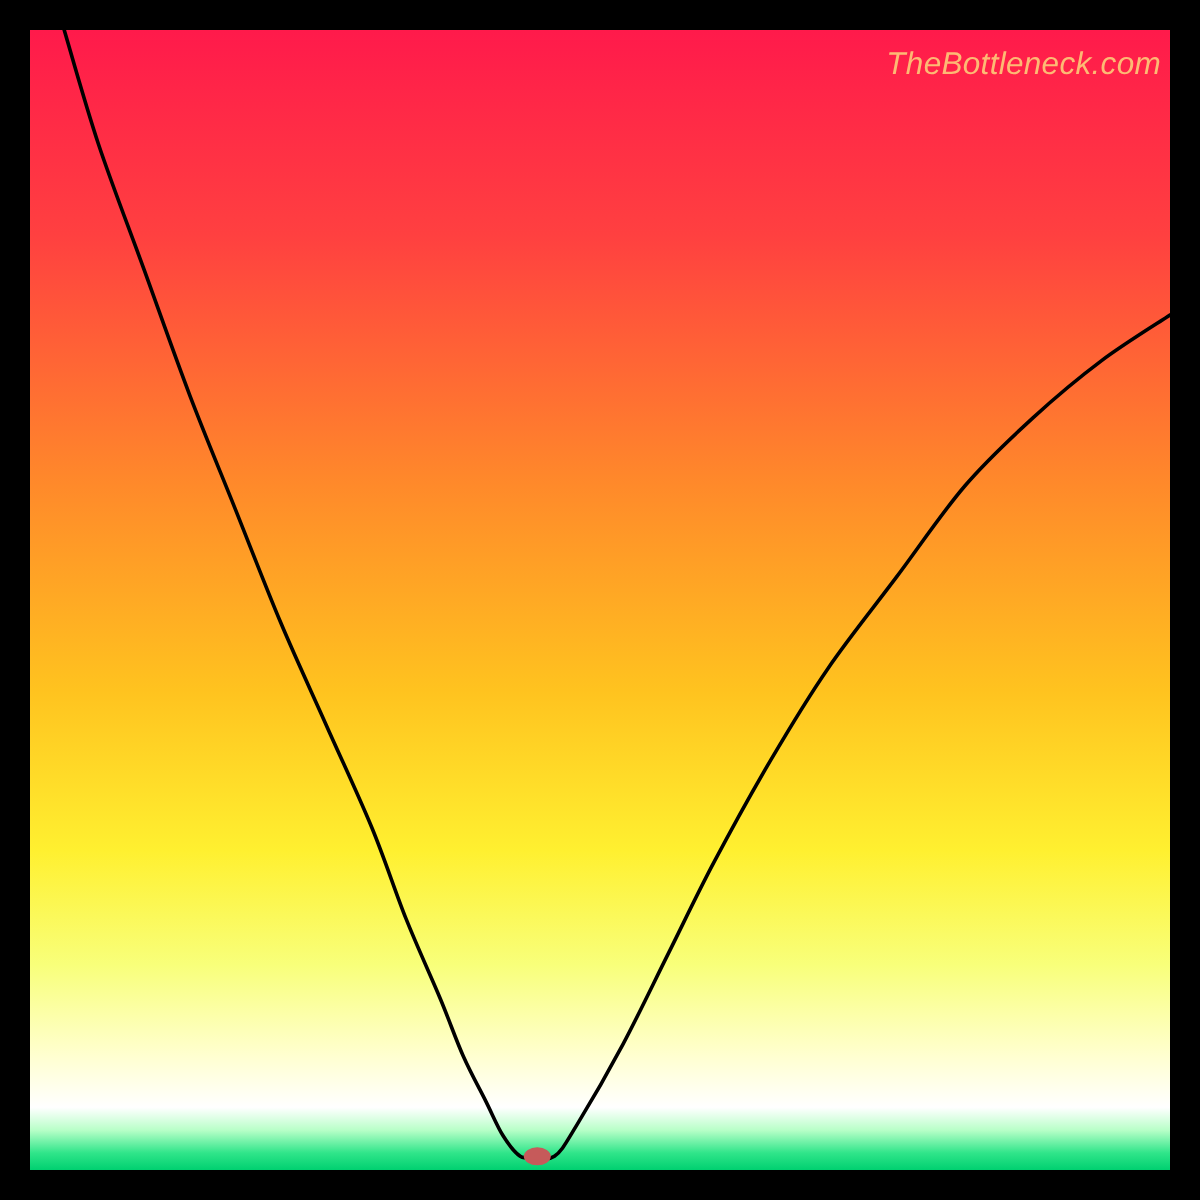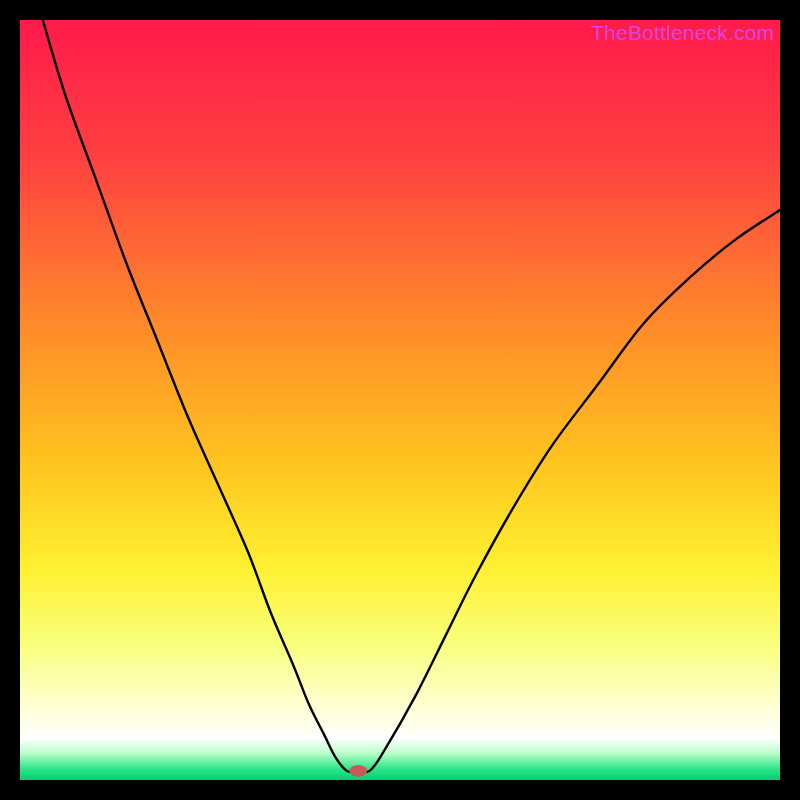--- a/index.html
+++ b/index.html
@@ -21,27 +21,28 @@
   }
   .plot-area {
     position: absolute;
     left: 0;
     top: 0;
     width: 760px;
     height: 760px;
   }
   .watermark {
     position: absolute;
-    top: 1px;
+    top: 11px;
     right: 6px;
-    color: #d946ef;
+    color: #fdba74;
     font-size: 21px;
     font-weight: 500;
     letter-spacing: 0.2px;
     z-index: 10;
+    font-style: italic;
   }
   svg {
     display: block;
   }
 </style>
 </head>
 <body>
 
 <div class="frame">
   <svg class="plot-area" width="760" height="760" viewBox="0 0 760 760" preserveAspectRatio="none">

